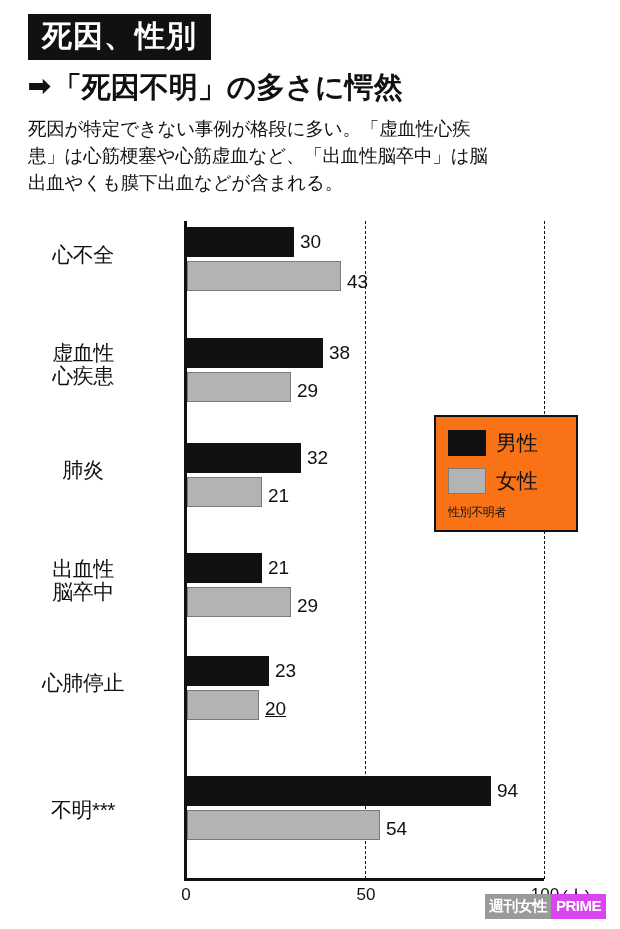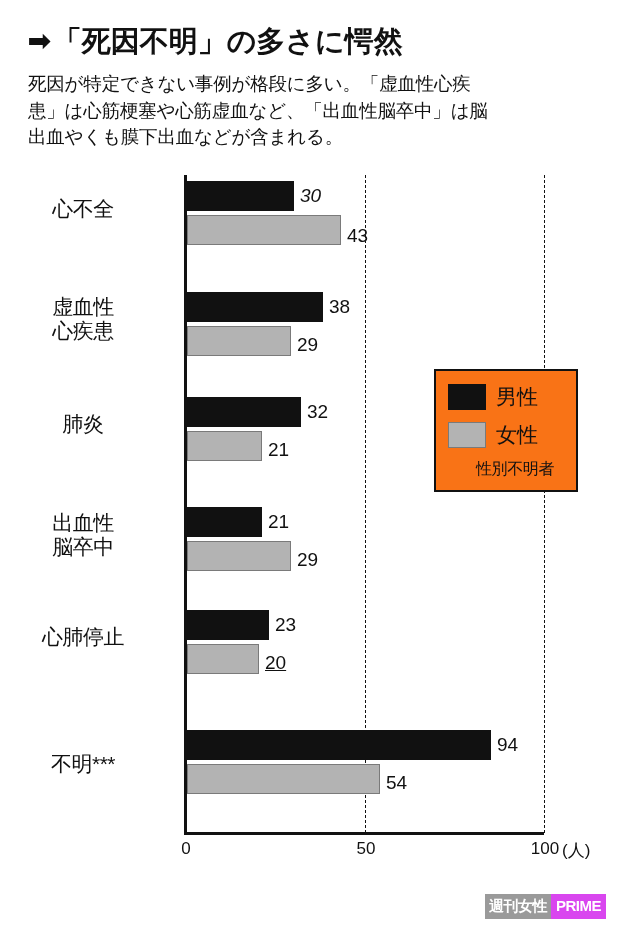--- a/index.html
+++ b/index.html
@@ -152,25 +152,24 @@
     height: 26px;
     margin-right: 10px;
     flex: none;
   }
   .swatch.male { background: #111111; }
   .swatch.female { background: #b3b3b3; border: 1px solid #7a7a7a; box-sizing: border-box; }
   .legend-label {
     font-size: 21px;
   }
   .legend-note {
-    font-size: 16px;
+    font-size: 12px;
     line-height: 1.3;
     margin-top: 4px;
     letter-spacing: -0.4px;
-    margin-left: 28px;
   }
   
   .watermark {
     position: absolute;
     right: 14px;
     bottom: 10px;
     display: flex;
     align-items: stretch;
     font-size: 15px;
     font-weight: bold;
@@ -186,20 +185,21 @@
     color: #ffffff;
     padding: 3px 5px;
   }
 </style>
 </head>
 <body>
 
 <div class="page">
 
   <div class="header">
+    <div class="title-bar">死因、性別</div>
     <div class="subtitle">
       <span class="arrow-icon">➡</span>
       <span>「死因不明」の多さに愕然</span>
     </div>
     <div class="lede">死因が特定できない事例が格段に多い。「虚血性心疾患」は心筋梗塞や心筋虚血など、「出血性脳卒中」は脳出血やくも膜下出血などが含まれる。</div>
   </div>
 
   <div class="chart-area">
 
     <div class="axis-y"></div>
@@ -211,21 +211,21 @@
     <div class="tick-label" style="left:180px;">0</div>
     <div class="tick-label" style="left:360px;">50</div>
     <div class="tick-label" style="left:539px;">100</div>
     <div class="tick-label unit" style="left:556px;">(人)</div>
 
     <div class="cat-row">
       <div class="cat-label" style="top:30px;">
         <div>心不全</div>
       </div>
       <div class="bar male" style="top:14px; width:107px;"></div>
-      <div class="bar-val" style="left:294px; top:19px;font-style:italic;">30</div>
+      <div class="bar-val" style="left:294px; top:19px;">30</div>
       <div class="bar female" style="top:48px; width:154px;"></div>
       <div class="bar-val" style="left:341px; top:59px;">43</div>
     </div>
 
     <div class="cat-row">
       <div class="cat-label" style="top:128px;">
         <div>虚血性</div>
         <div>心疾患</div>
       </div>
       <div class="bar male" style="top:125px; width:136px;"></div>

